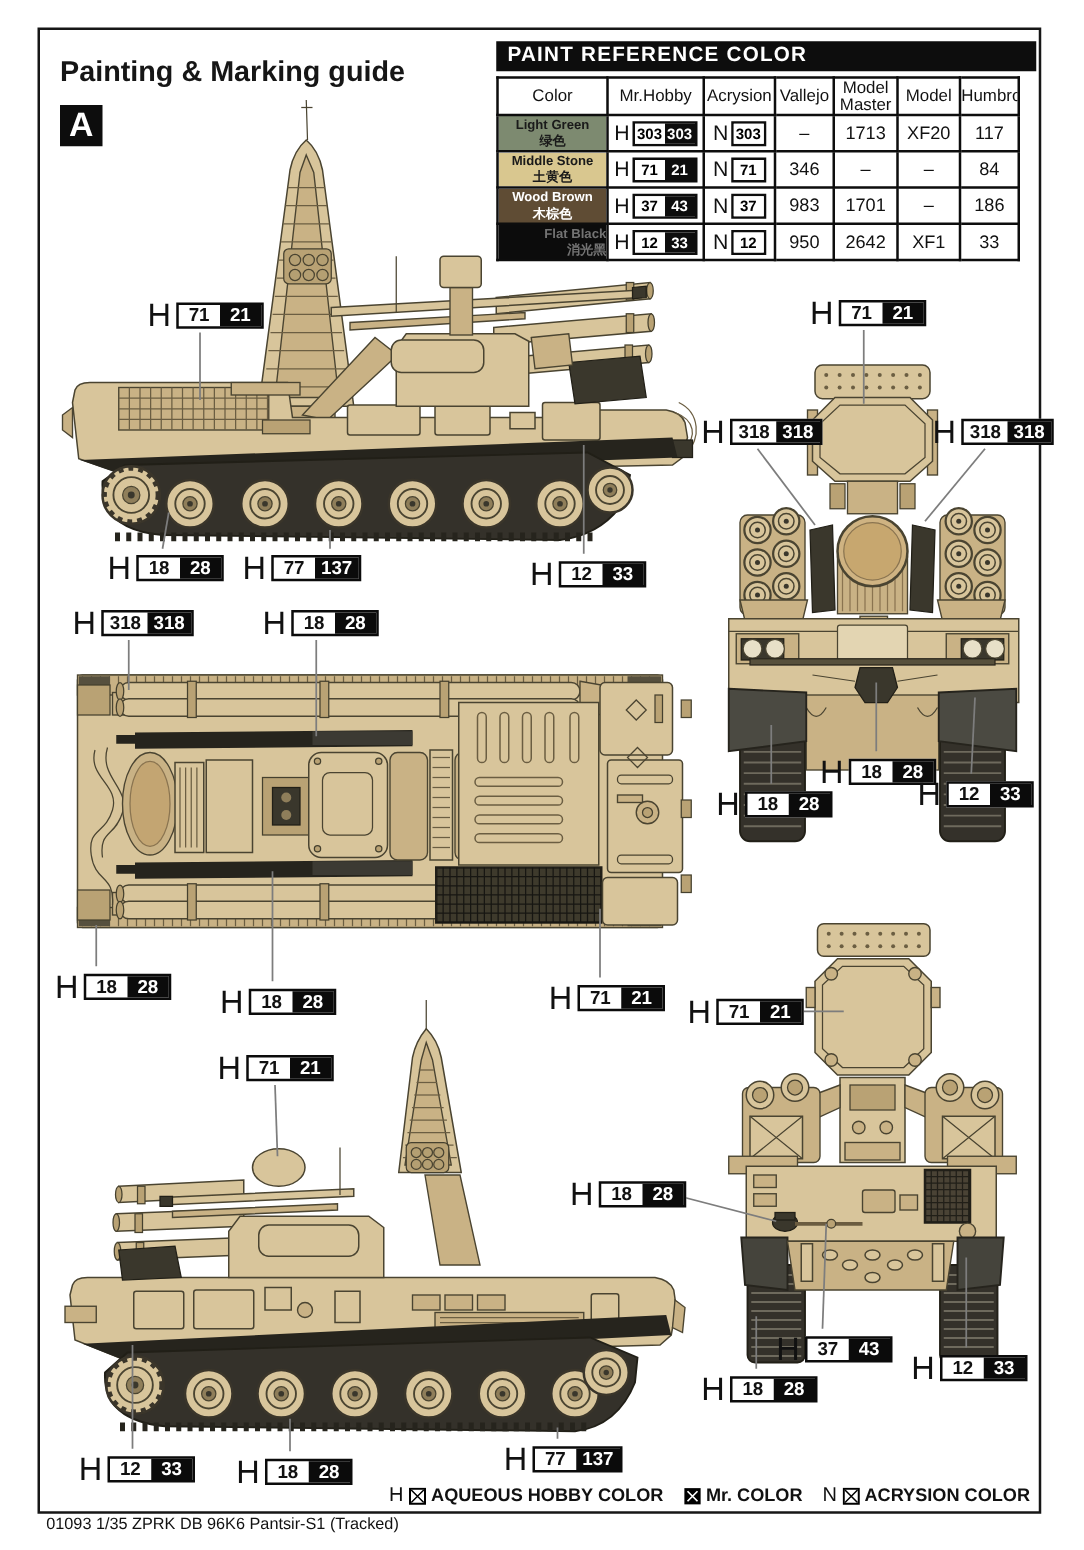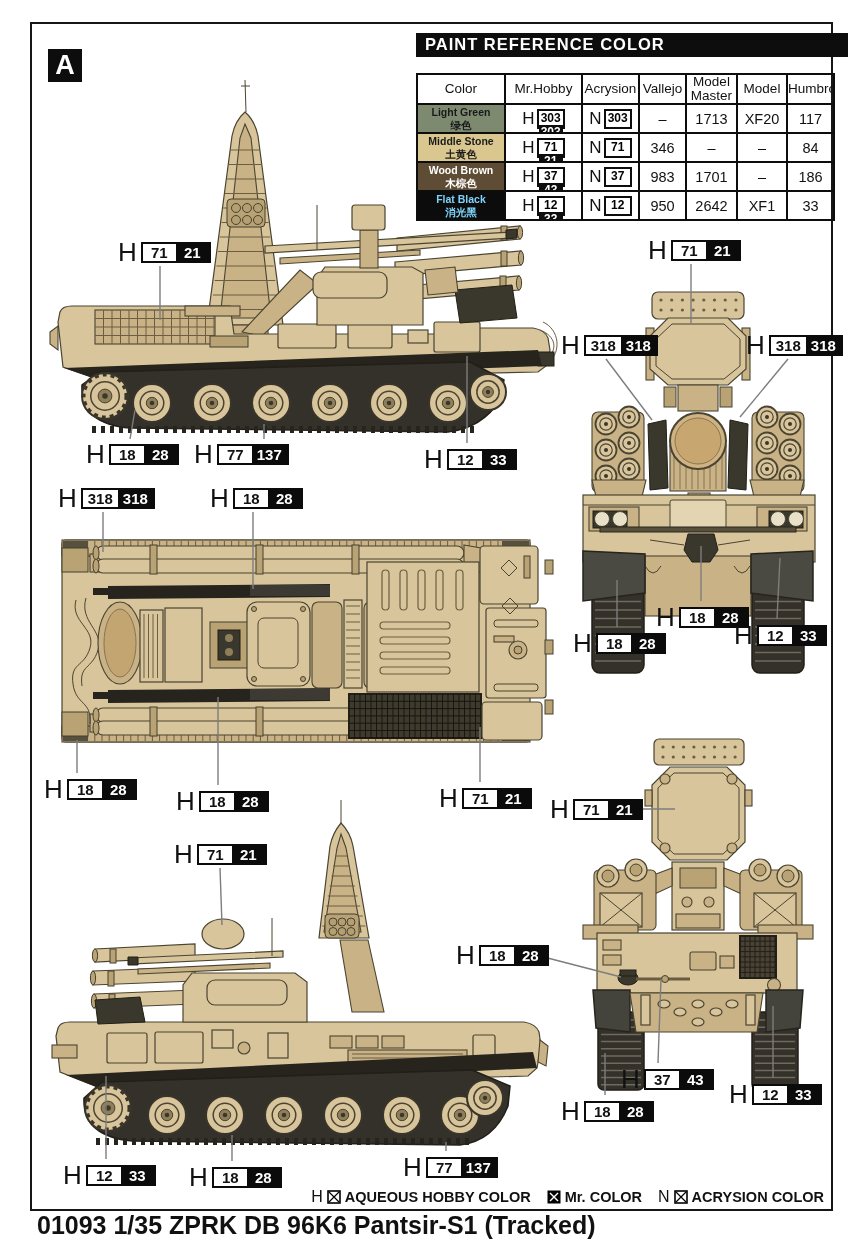--- a/index.html
+++ b/index.html
@@ -2,58 +2,59 @@
 <html><head>
 <meta charset="utf-8">
 <style>
   html,body{margin:0;padding:0;}
   body{width:867px;height:1240px;position:relative;background:#fff;font-family:"Liberation Sans",sans-serif;color:#111;overflow:hidden;}
   #frame{position:absolute;left:30px;top:22px;width:799px;height:1185px;border:2.5px solid #161616;background:#fff;}
   .hdr{position:absolute;left:48px;top:36px;z-index:5;}
   .title-cn{font-size:21px;font-weight:bold;letter-spacing:8px;color:#1d1d1d;}
   .title-en{font-size:23px;font-weight:bold;margin-top:8px;color:#161616;}
   .badge{width:34px;height:33px;background:#0d0d0d;color:#fff;font-size:27px;font-weight:bold;display:flex;align-items:center;justify-content:center;margin-top:13px;}
-  #ptable{position:absolute;left:416px;top:33px;width:432px;z-index:5;}
+  #ptable{position:absolute;left:397px;top:33px;width:432px;z-index:5;}
   .pt-title{background:#0d0d0d;color:#fff;font-weight:bold;font-size:16.5px;letter-spacing:1px;padding:2px 9px 3px;box-sizing:border-box;}
-  table.pt{border-collapse:collapse;table-layout:fixed;width:417px;margin-top:16px;}
+  table.pt{border-collapse:collapse;table-layout:fixed;width:417px;margin-top:4px;}
   .pt td{border:2px solid #0d0d0d;text-align:center;vertical-align:middle;padding:0;height:27px;overflow:hidden;}
   .pt tr.hd td{height:25px;font-size:13.5px;line-height:1.05;font-weight:normal;}
   .cname{font-size:10.5px;font-weight:bold;line-height:1.25;}
   .num{font-size:14.5px;}
   .hobby{display:flex;align-items:center;justify-content:center;}
   .hl{font-size:17px;margin-right:2px;font-weight:normal;}
-  .mbox{display:inline-flex;border:2px solid #0d0d0d;height:16px;background:#fff;flex-direction:column;}
+  .mbox{display:inline-flex;border:2px solid #0d0d0d;height:16px;background:#fff;}
   .mb{min-width:20px;padding:0 2px;display:flex;align-items:center;justify-content:center;font-size:12px;font-weight:bold;background:#fff;color:#000;}
   .mb.dark{background:#0d0d0d;color:#fff;}
   .callout{position:absolute;display:flex;align-items:center;height:26px;z-index:6;}
   .callout .h{font-size:26px;line-height:24px;font-weight:400;margin-right:4px;color:#111;}
   .callout .box{display:flex;border:2px solid #0b0b0b;height:21px;box-sizing:border-box;background:#fff;}
   .callout .a,.callout .b{display:flex;align-items:center;justify-content:center;min-width:23px;padding:0 5px;font-size:15px;font-weight:bold;}
   .callout .b{background:#0b0b0b;color:#fff;}
   #legend{position:absolute;top:1188px;right:43px;display:flex;align-items:center;gap:16px;z-index:6;font-weight:bold;font-size:14.5px;}
   .leg{display:flex;align-items:center;gap:4px;}
   .leg .pfx{font-weight:normal;font-size:16px;}
-  #ftitle{position:absolute;left:37px;top:1211px;font-size:25px;font-weight:bold;color:#111;z-index:5;}
+  #ftitle{position:absolute;left:37px;top:1211px;font-size:13px;font-weight:normal;color:#111;z-index:5;}
   #art{position:absolute;left:0;top:0;z-index:2;}
   .s-tan{fill:#d8c59b;stroke:#4a4431;stroke-width:1.2;}
   .s-tan2{fill:#c9b285;stroke:#4a4431;stroke-width:1.1;}
   .s-tan3{fill:#b9a274;stroke:#45402e;stroke-width:1;}
   .s-lt{fill:#e3d5b2;stroke:#4a4431;stroke-width:1;}
   .s-dk{fill:#3a372c;stroke:#211f17;stroke-width:1;}
   .s-blk{fill:#26241d;stroke:none;}
   .s-ln{stroke:#4a4431;stroke-width:1;fill:none;}
   .s-lnd{stroke:#6b5e42;stroke-width:1;fill:none;}
   .s-trk{fill:#34312a;stroke:#211f17;stroke-width:1.5;}
 </style>
 </head>
 <body>
 
 <div id="frame"></div>
 
 <div class="hdr">
+  <div class="title-en">Painting &amp; Marking guide</div>
   <div class="badge">A</div>
 </div>
 
 <div id="ptable">
   <div class="pt-title">PAINT  REFERENCE COLOR</div>
   <table class="pt">
       <colgroup>
     <col style="width:88px">
         <col style="width:77px">
         <col style="width:57px">
@@ -147,21 +148,21 @@
                 <span class="mb">37</span>
               </span>
             </div>
           </td>
           <td class="num">983</td>
           <td class="num">1701</td>
           <td class="num">–</td>
           <td class="num">186</td>
         </tr>
         <tr>
-          <td style="background: rgb(12, 12, 12); color: #7dd3fc;">
+          <td style="background: rgb(12, 12, 12); color: #737373; text-align: right;">
             <div class="cname">Flat Black</div>
             <div class="cname">消光黑</div>
           </td>
           <td>
             <div class="hobby">
               <span class="hl">H</span>
               <span class="mbox">
                 <span class="mb">12</span>
                 <span class="mb dark">33</span>
               </span>

